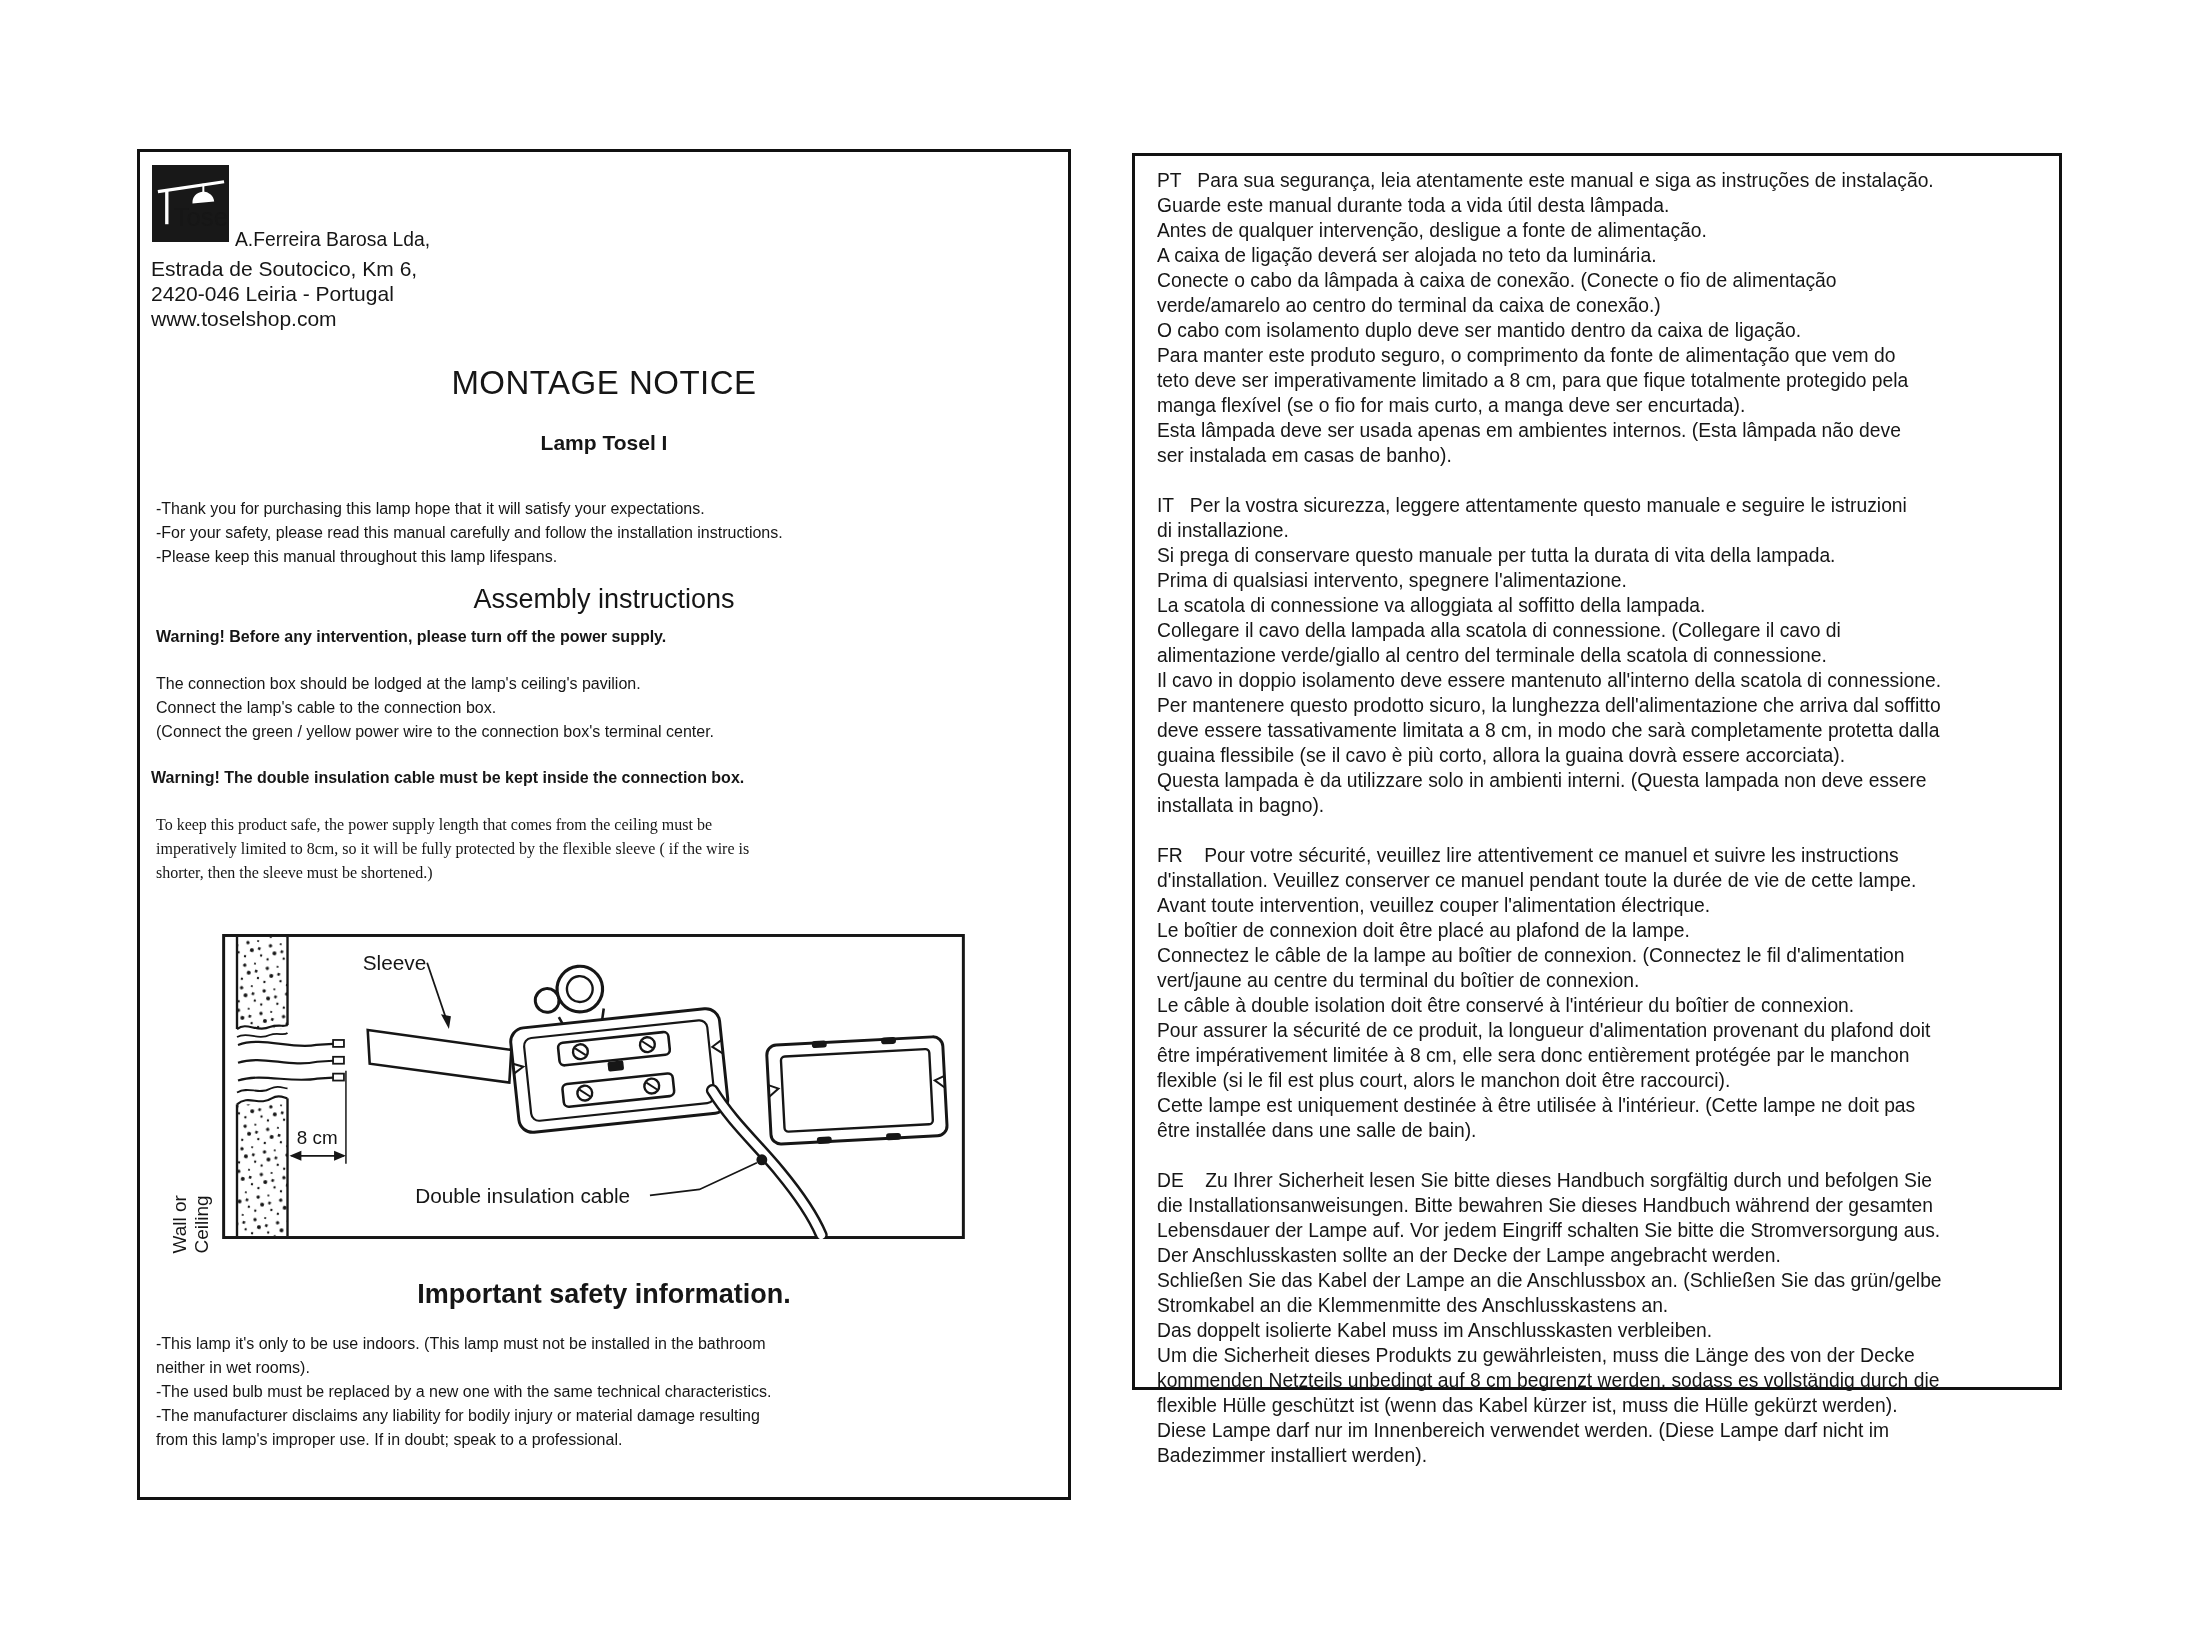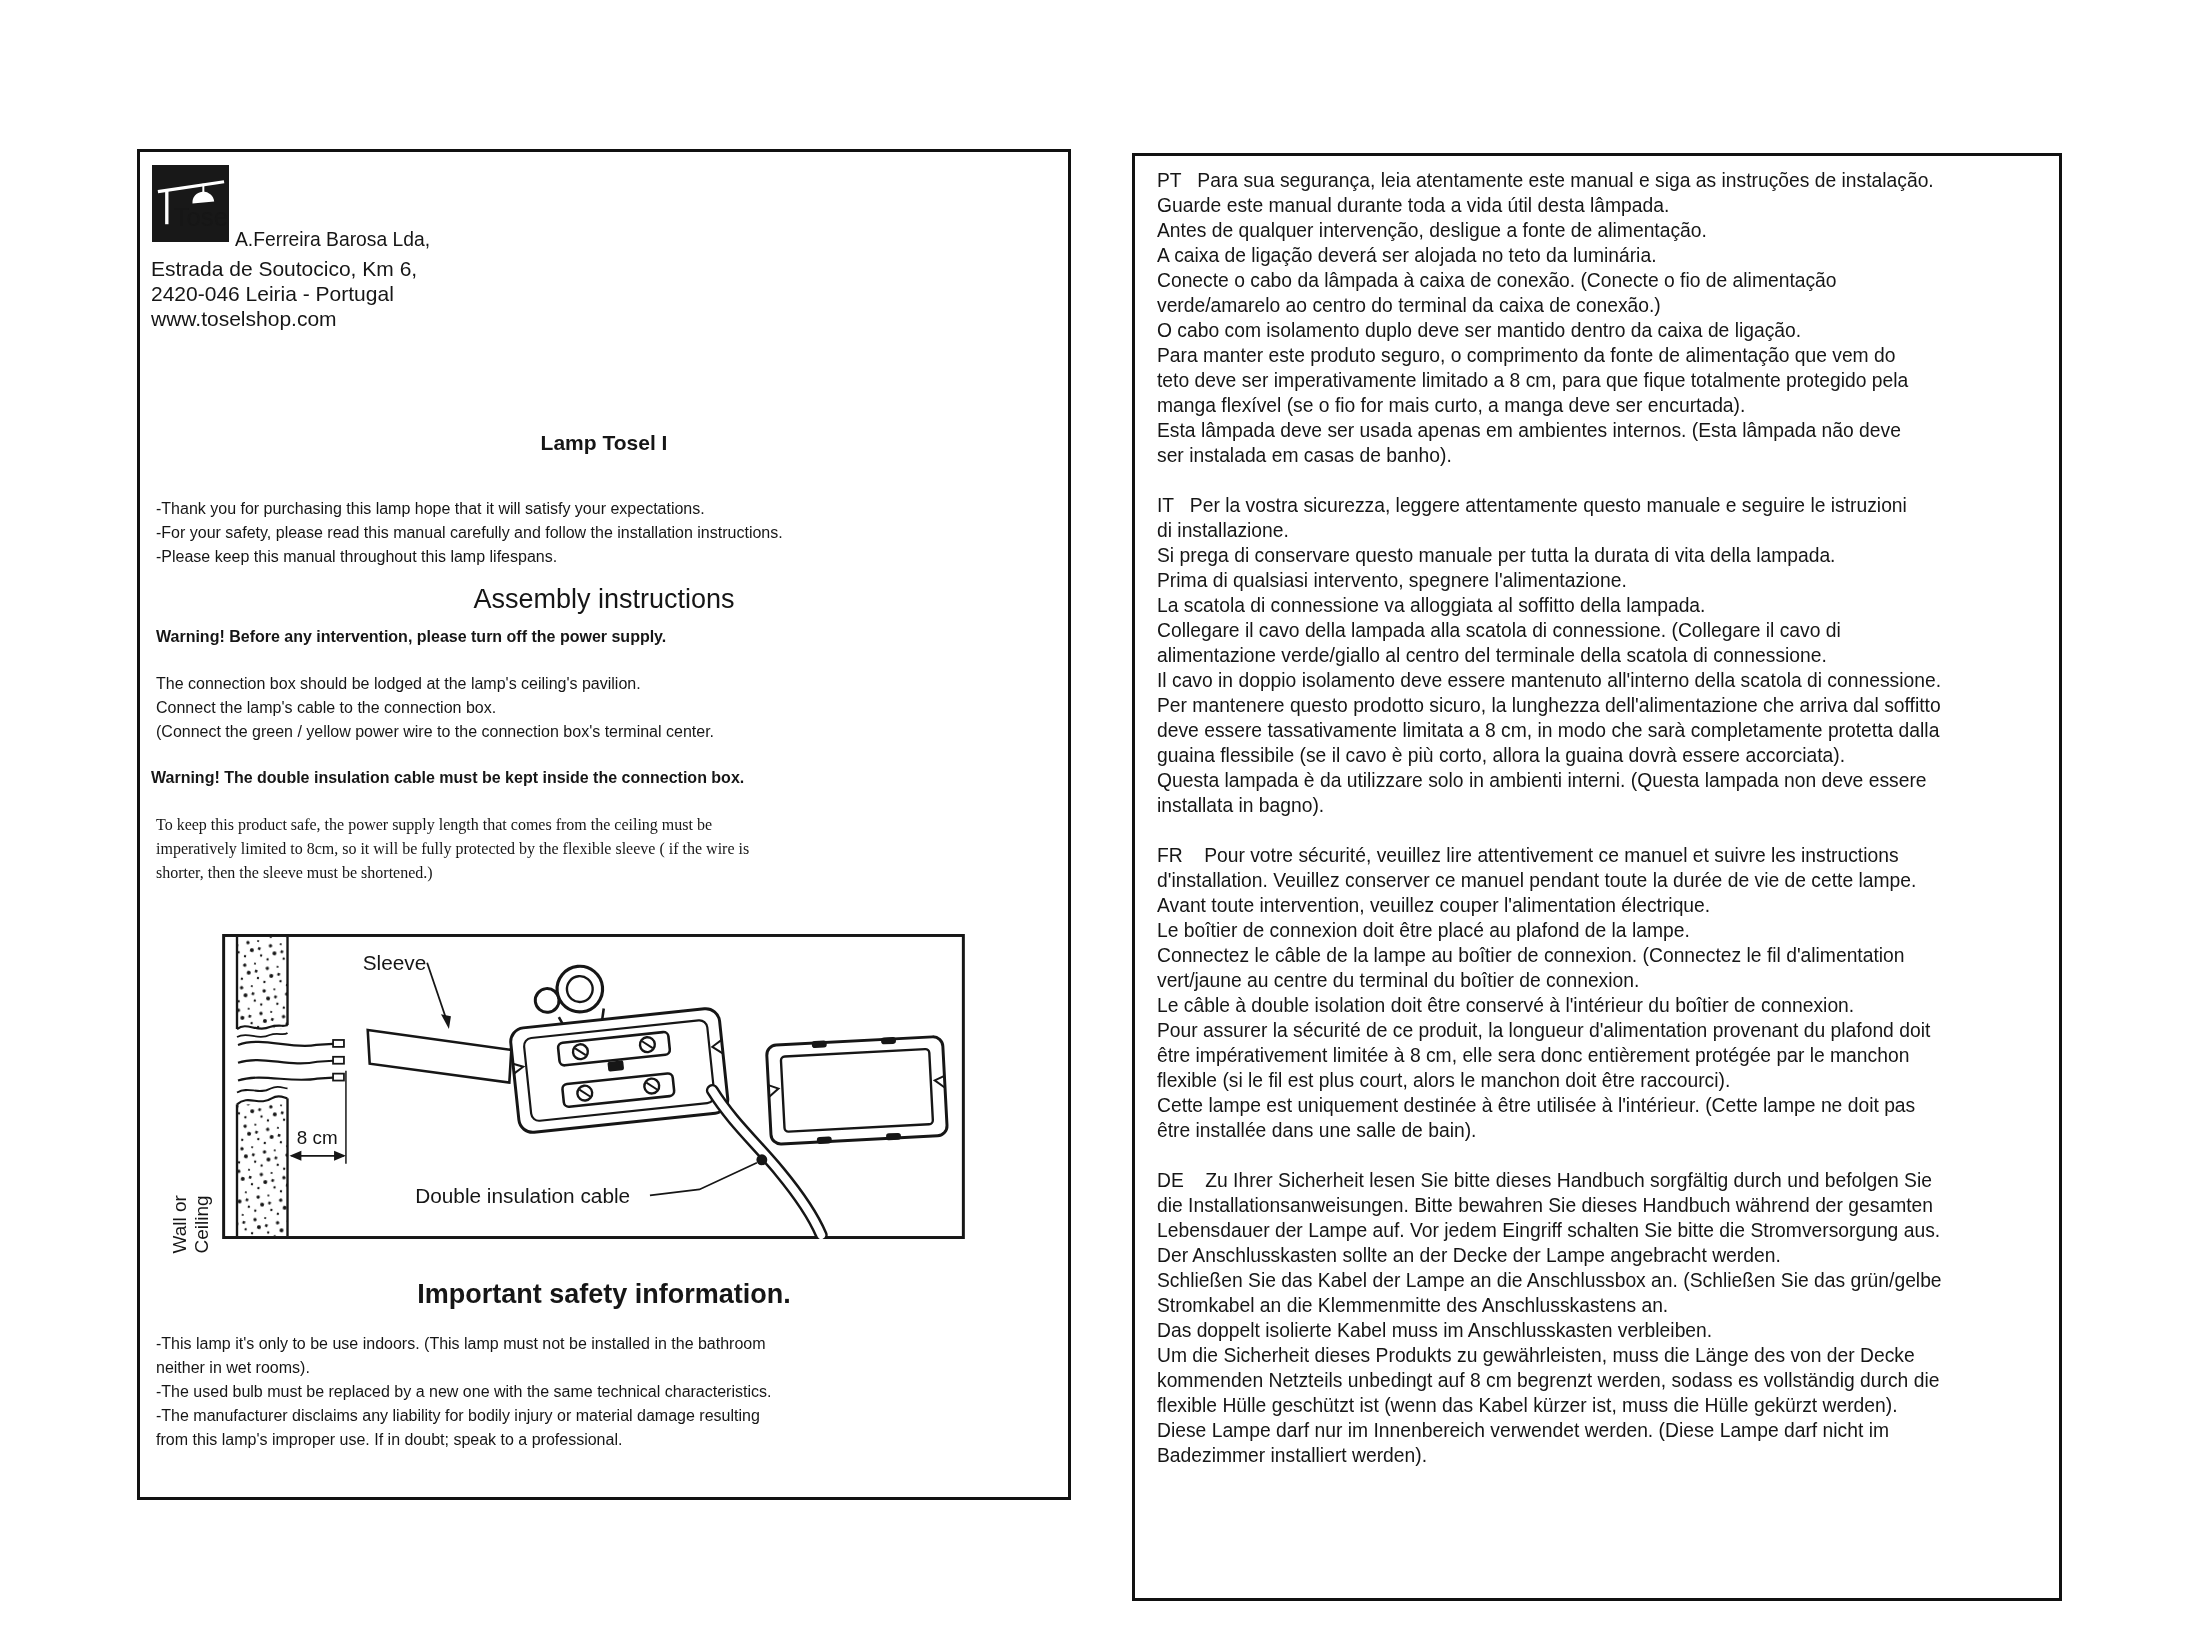--- a/index.html
+++ b/index.html
@@ -1,20 +1,20 @@
 <!DOCTYPE html>
 <html><head>
 <meta charset="utf-8">
 <style>
   html,body{margin:0;padding:0;background:#ffffff;}
   .canvas{position:relative;width:2203px;height:1651px;background:#ffffff;
           font-family:"Liberation Sans",sans-serif;color:#161616;overflow:hidden;}
   .page{position:absolute;background:#fff;border:3px solid #111;box-sizing:border-box;}
   .page-left{left:137px;top:149px;width:934px;height:1351px;}
-  .page-right{left:1132px;top:153px;width:930px;height:1448px;}
+  .page-right{left:1132px;top:153px;width:930px;height:1237px;}
   .abs{position:absolute;}
   .ml{white-space:pre-wrap;}
   .body-txt{font-size:16px;line-height:24px;}
   .center{width:100%;text-align:center;}
   .h1{font-size:33px;letter-spacing:0.5px;}
   .h2{font-size:27px;}
   .bold{font-weight:bold;}
   .sub{font-size:21px;font-weight:bold;}
   .addr{font-size:21px;line-height:25px;}
   .company{font-size:19.3px;}
@@ -45,20 +45,21 @@
         <path d="M41,39 A11,11 0 0 1 63,37 L41,39 Z" fill="#fff"></path>
         <text x="22" y="62" font-size="26" fill="#fff">Tosel</text>
       </svg>
     </div>
 
     <div class="abs company" style="left:95px;top:77px;">A.Ferreira Barosa Lda,</div>
     <div class="abs addr ml" style="left:11px;top:104px;">Estrada de Soutocico, Km 6,
 2420-046 Leiria - Portugal
 www.toselshop.com</div>
 
+    <div class="abs center h1" style="top:212px;">MONTAGE NOTICE</div>
     <div class="abs center sub" style="top:279px;">Lamp Tosel I</div>
 
     <div class="abs body-txt ml" style="left:16px;top:345px;">-Thank you for purchasing this lamp hope that it will satisfy your expectations.
 -For your safety, please read this manual carefully and follow the installation instructions.
 -Please keep this manual throughout this lamp lifespans.</div>
 
     <div class="abs body-txt bold" style="left:16px;top:473px;">Warning! Before any intervention, please turn off the power supply.</div>
 
     <div class="abs center h2" style="top:432px;">Assembly instructions</div>
 

